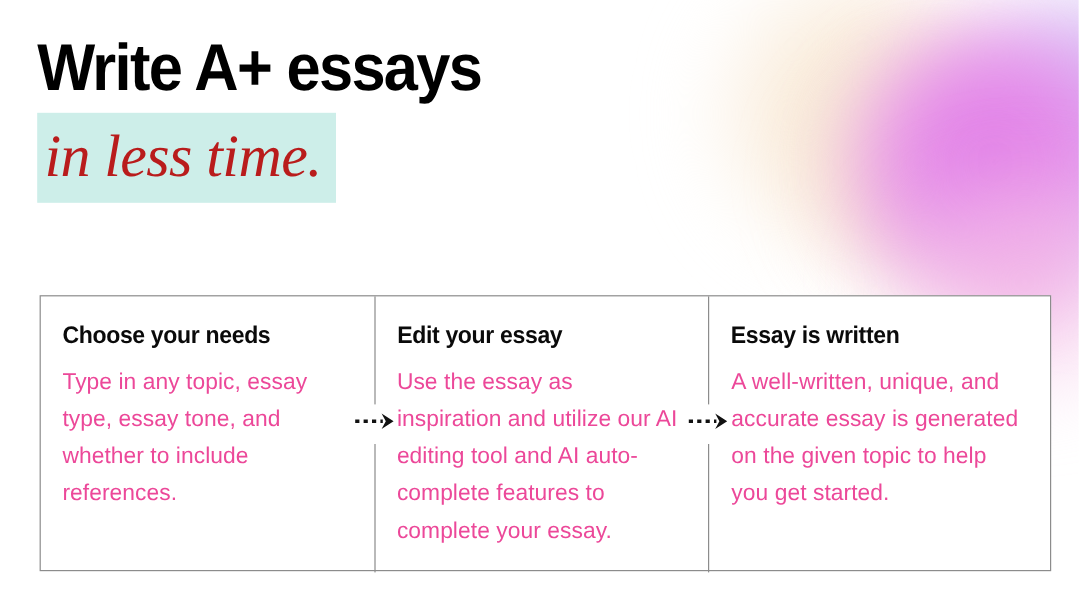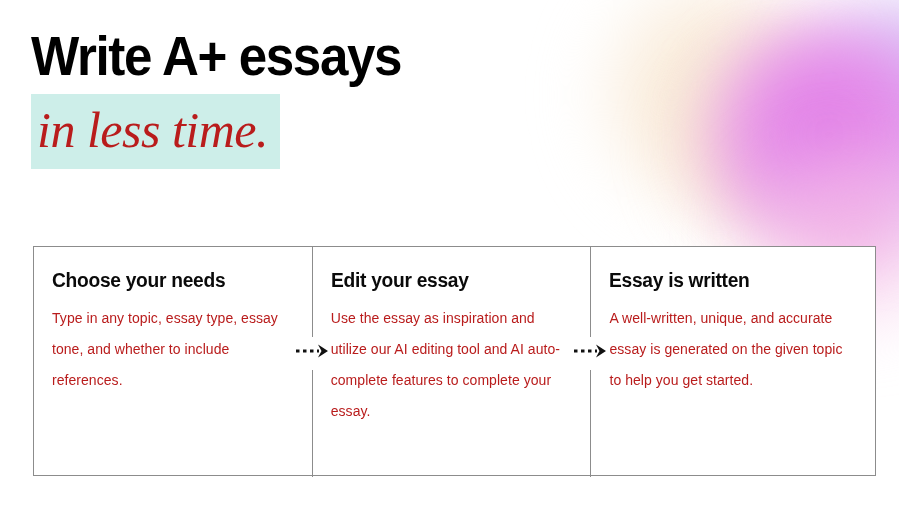--- a/index.html
+++ b/index.html
@@ -157,23 +157,23 @@
     font-size: 20px;
     line-height: 26px;
     letter-spacing: -0.3px;
     color: #0a0a0a;
     transform: scaleX(0.96);
     transform-origin: left center;
   }
   .step-body {
     margin-top: 10px;
     font-family: "Liberation Sans", sans-serif;
-    font-size: 14px;
+    font-size: 19px;
     line-height: 31px;
-    color: #b91c1c;
+    color: #ec4899;
     letter-spacing: 0.05px;
     max-width: 232px;
   }
   .step-2 .step-body { max-width: 240px; }
   .step-3 .step-body { max-width: 236px; }
 
   
   .connector {
     position: absolute;
     top: 96px;

